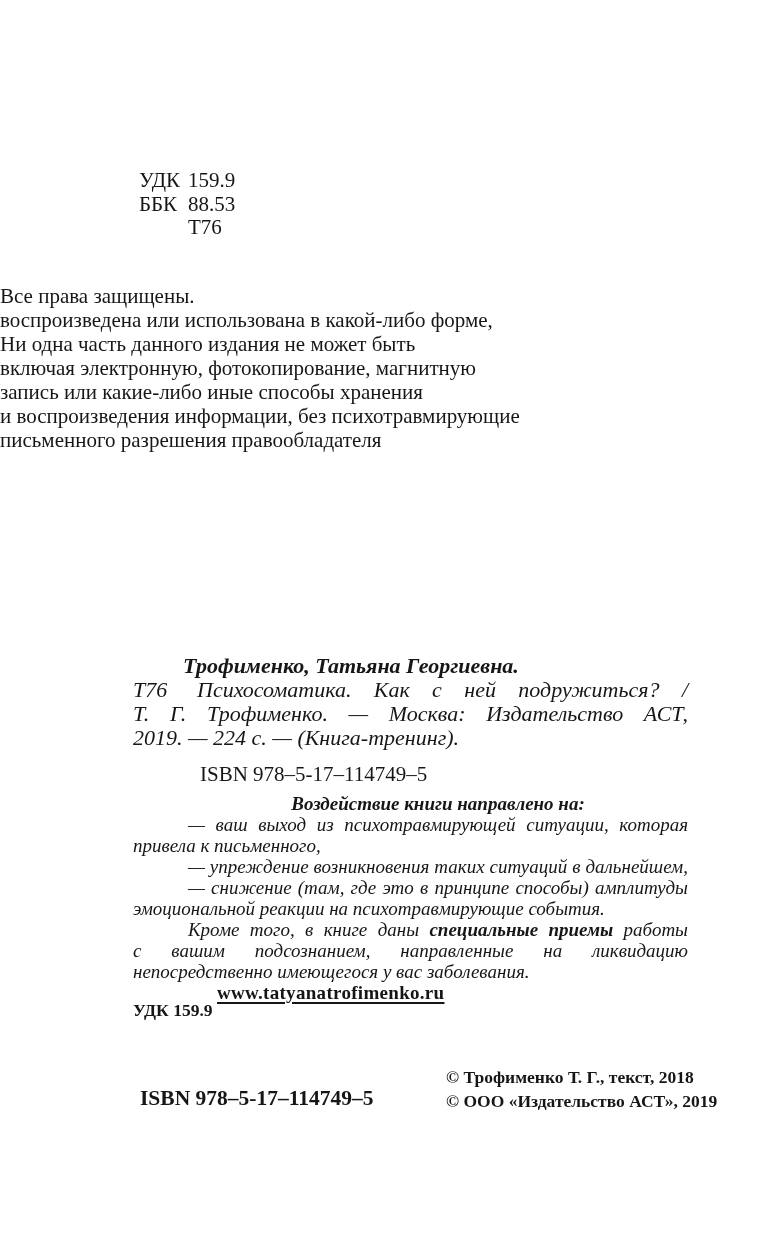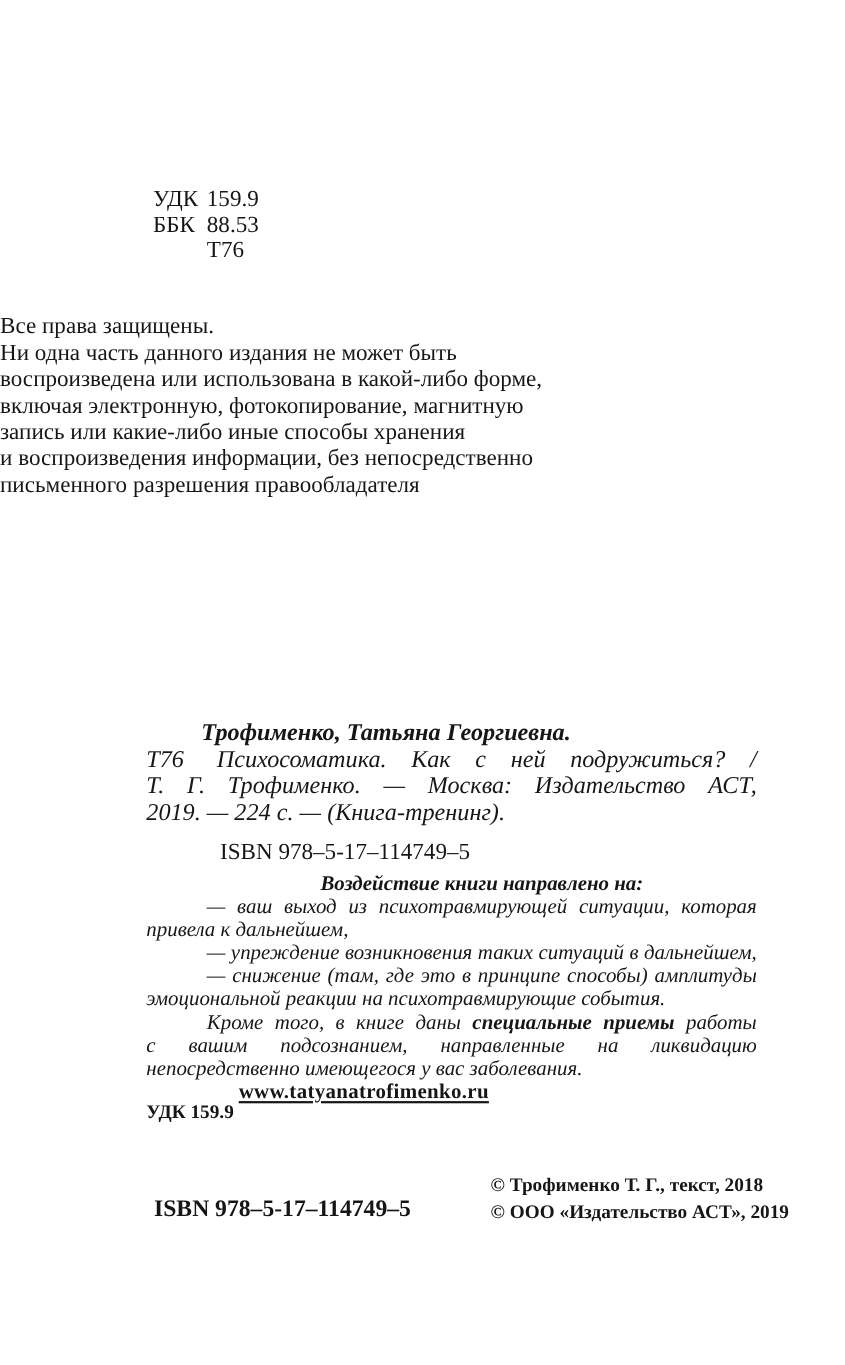--- a/index.html
+++ b/index.html
@@ -127,44 +127,44 @@
       <span>88.53</span>
     </div>
     <div class="code-row">
       <span class="lbl"></span>
       <span>Т76</span>
     </div>
   </div>
 
   <div class="rights">
     <div>Все права защищены.</div>
+    <div>воспроизведена или использована в какой-либо форме,</div>
     <div>Ни одна часть данного издания не может быть</div>
-    <div>воспроизведена или использована в какой-либо форме,</div>
     <div>включая электронную, фотокопирование, магнитную</div>
     <div>запись или какие-либо иные способы хранения</div>
-    <div>и воспроизведения информации, без непосредственно</div>
+    <div>и воспроизведения информации, без психотравмирующие</div>
     <div>письменного разрешения правообладателя</div>
   </div>
 
   <div class="catalog">
     <div class="author">Трофименко, Татьяна Георгиевна.</div>
     <div class="tline1">
       <span class="sign">Т76</span>
       <div class="just">Психосоматика. Как с ней подружиться? /</div>
     </div>
     <div class="just">Т. Г. Трофименко. — Москва: Издательство АСТ,</div>
     <div>2019. — 224 с. — (Книга-тренинг).</div>
   </div>
 
   <div class="isbn-mid">ISBN 978–5-17–114749–5</div>
 
   <div class="annotation">
     <div class="ind head">Воздействие книги направлено на:</div>
     <div class="ind just">— ваш выход из психотравмирующей ситуации, которая</div>
-    <div>привела к дальнейшем,</div>
+    <div>привела к письменного,</div>
     <div class="ind just">— упреждение возникновения таких ситуаций в дальнейшем,</div>
     <div class="ind just">— снижение (там, где это в принципе способы) амплитуды</div>
     <div>эмоциональной реакции на психотравмирующие события.</div>
     <div class="ind just"><span>Кроме того, в книге даны </span><span class="b">специальные приемы</span><span> работы</span></div>
     <div class="just">с вашим подсознанием, направленные на ликвидацию</div>
     <div>непосредственно имеющегося у вас заболевания.</div>
     <div class="website"><span class="u">www.tatyanatrofimenko.ru</span></div>
   </div>
 
   <div class="codes-bottom">

